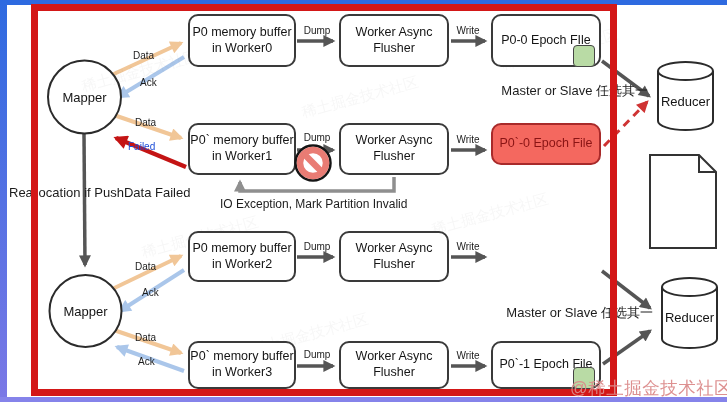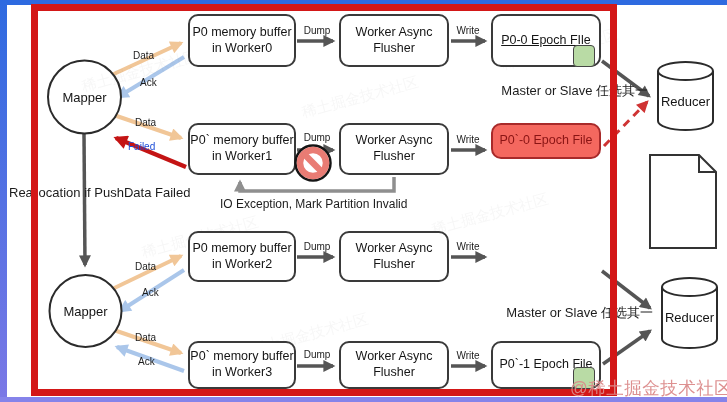--- a/index.html
+++ b/index.html
@@ -143,25 +143,25 @@
   <div class="box" style="left:339px;top:123px;width:110px;height:52px;">
     <div>Worker Async Flusher</div>
   </div>
   <div class="box" style="left:339px;top:231px;width:110px;height:51px;">
     <div>Worker Async Flusher</div>
   </div>
   <div class="box" style="left:339px;top:341px;width:110px;height:48px;">
     <div>Worker Async Flusher</div>
   </div>
 
-  <div class="box" style="left:491px;top:14px;width:110px;height:53px;text-decoration:underline;">
+  <div class="box" style="left:491px;top:14px;width:110px;height:53px;">
     <div>P0-0 Epoch FIle</div>
     <div class="chip"></div>
   </div>
-  <div class="box invalid" style="left:491px;top:123px;width:110px;height:36px;">
+  <div class="box invalid" style="left:491px;top:123px;width:110px;height:42px;">
     <div>P0`-0 Epoch File</div>
   </div>
   <div class="box" style="left:491px;top:341px;width:110px;height:48px;">
     <div>P0`-1 Epoch File</div>
     <div class="chip"></div>
   </div>
 
   <div class="node-label" style="left:49px;top:90px;width:71px;">Mapper</div>
   <div class="node-label" style="left:50px;top:304px;width:71px;">Mapper</div>
   <div class="node-label" style="left:658px;top:94px;width:55px;">Reducer</div>

